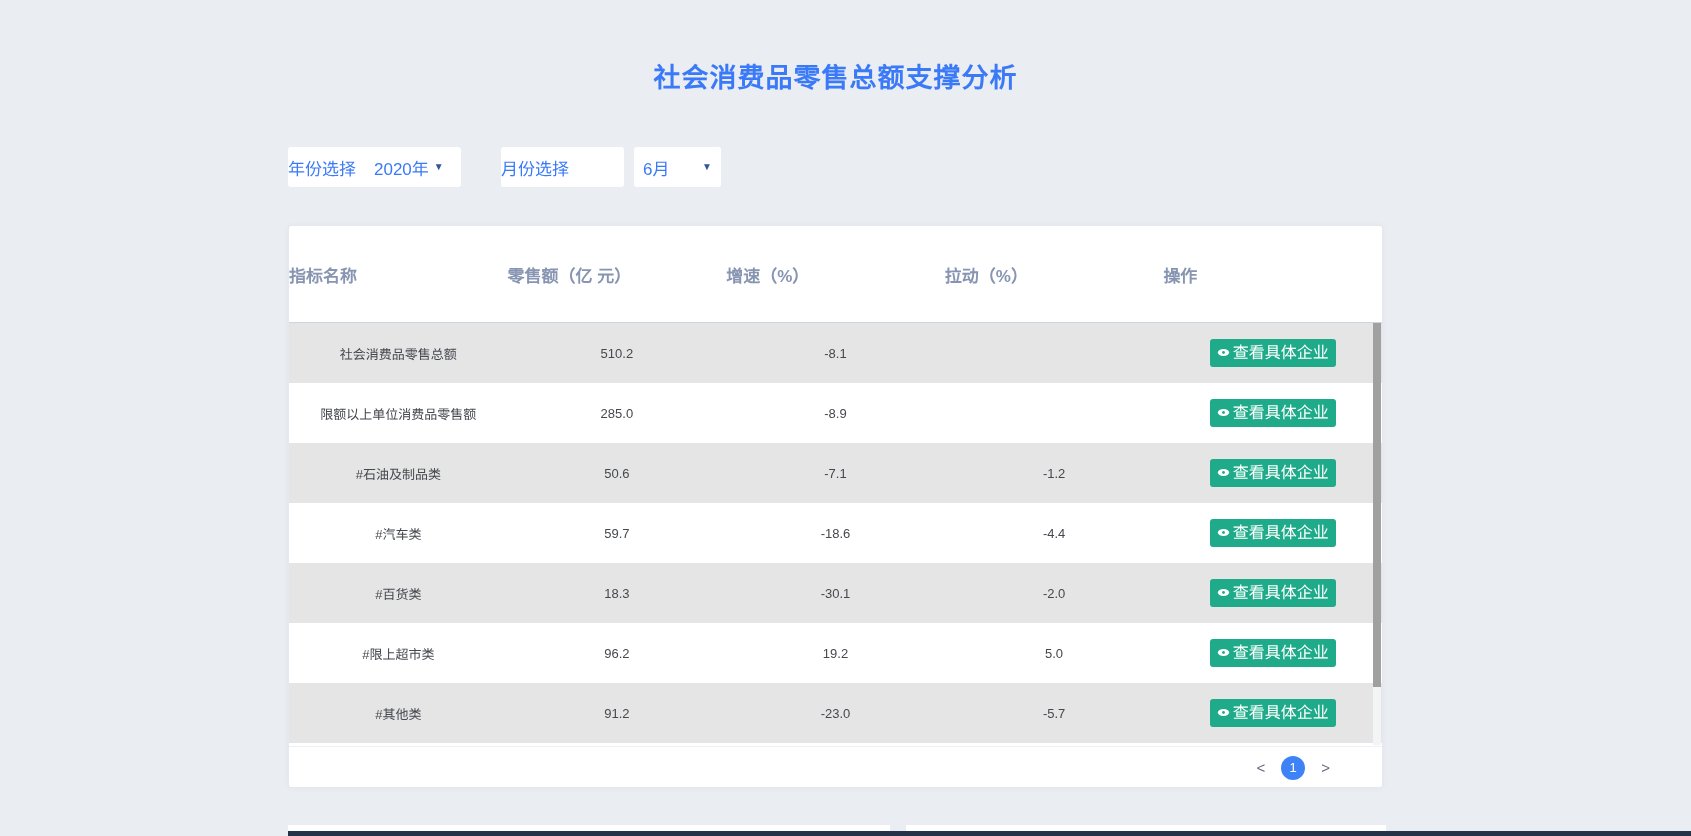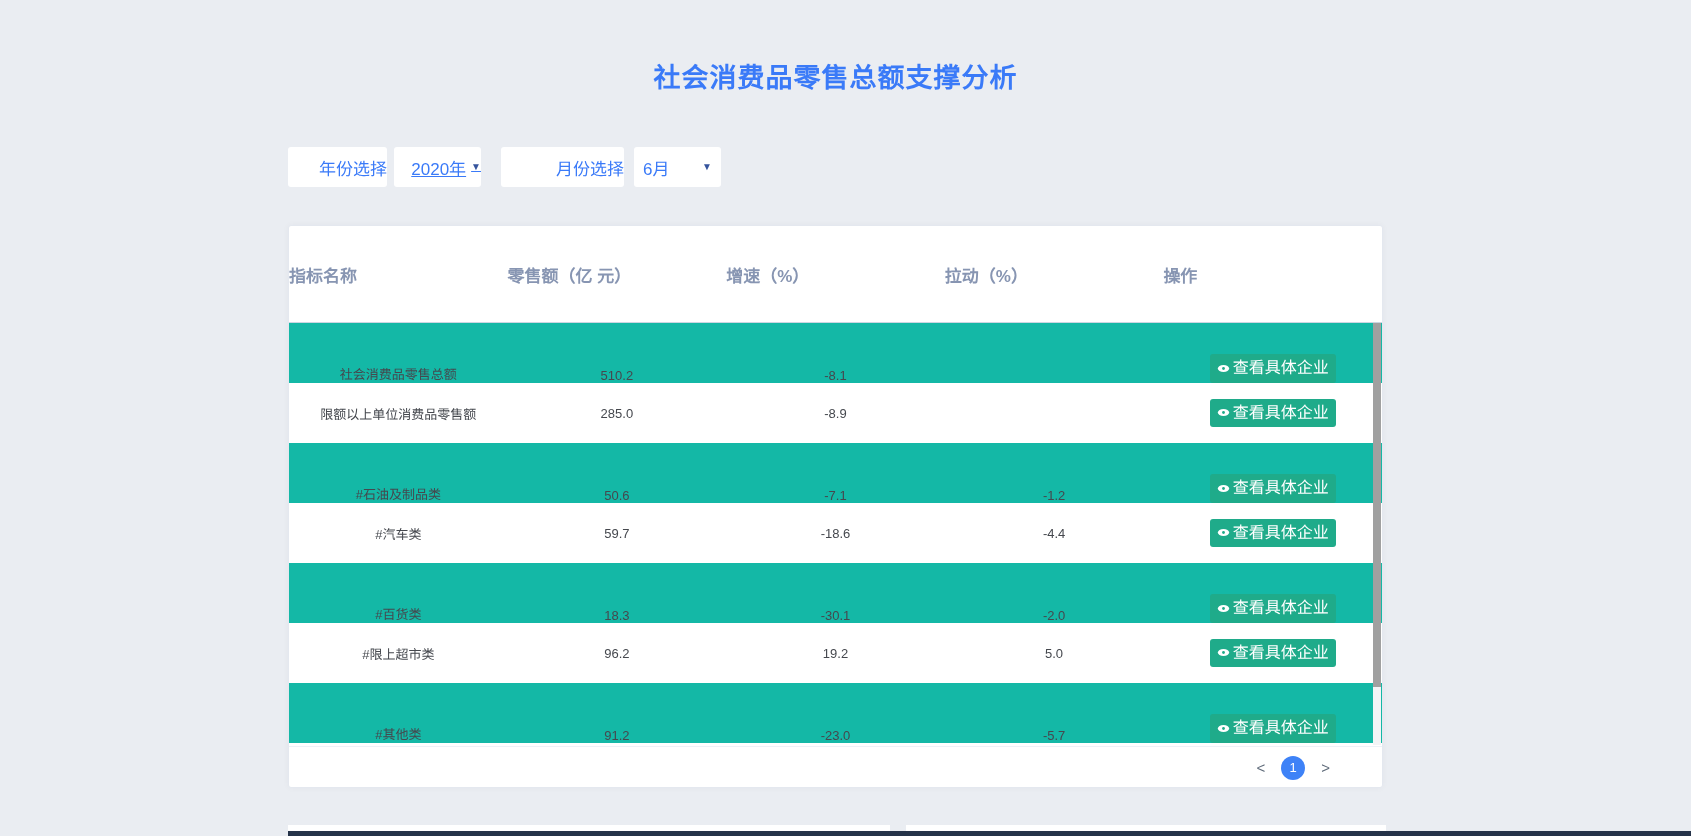--- a/index.html
+++ b/index.html
@@ -3,37 +3,37 @@
 <meta charset="utf-8">
 <style>
   html,body{margin:0;padding:0;background:#eaedf2;}
   .stage{position:relative;width:1691px;height:836px;background:#eaedf2;overflow:hidden;
          font-family:"Liberation Sans","DejaVu Sans",sans-serif;padding-left:33px;}
 
   .page-title{position:absolute;left:288px;top:56px;width:1095px;text-align:center;
               font-size:27px;font-weight:bold;color:#3a7af8;letter-spacing:1px;}
 
   .filter-box{position:absolute;top:147px;height:40px;background:#ffffff;border-radius:3px;
-              color:#3a7af8;font-size:17px;display:flex;align-items:center;justify-content:flex-end;
+              color:#3a7af8;font-size:17px;display:flex;align-items:center;justify-content:flex-start;
               box-sizing:border-box;}
   .fb-year-label{left:288px;width:99px;}
-  .fb-year-select{left:394px;width:87px;cursor:pointer;text-decoration:underline;}
+  .fb-year-select{left:374px;width:87px;cursor:pointer;}
   .fb-month-label{left:501px;width:123px;}
   .fb-month-select{left:586px;width:87px;justify-content:flex-start;padding-left:9px;cursor:pointer;margin-left:48px;}
   .caret{font-size:10px;color:#35549d;margin-left:5px;line-height:1;}
   .fb-month-select .caret{position:absolute;right:9px;top:15px;margin:0;}
 
   .card{position:absolute;left:288px;top:225px;width:1095px;height:563px;background:#ffffff;
         border:1px solid #e4e8ef;border-radius:3px;box-sizing:border-box;overflow:hidden;
         box-shadow:0 0 6px rgba(20,40,80,0.04);}
   .thead{display:flex;height:96px;align-items:center;border-bottom:1px solid #ccd6e2;}
   .th{width:20%;font-size:17px;font-weight:bold;color:#8795b2;}
   .tbody{height:423px;overflow:hidden;position:relative;}
   .trow{display:flex;height:60px;align-items:center;}
-  .trow.odd{background:#14b8a6;align-items:flex-end;}
+  .trow.odd{background:#e5e5e5;}
   .cell{width:20%;text-align:center;font-size:13px;color:#45484e;}
   .view-btn{display:inline-flex;align-items:center;gap:3px;background:#1fab8a;color:#ffffff;
             border:none;border-radius:3px;font-size:16px;padding:4px 7px;line-height:1.3;
             font-family:Liberation Sans, sans-serif;cursor:pointer;}
   .view-btn svg{display:block;}
   .tfoot{height:41px;display:flex;align-items:center;justify-content:flex-end;
          padding-right:52px;gap:16px;border-top:1px solid #edf1f7;}
   .pg-arrow{color:#5f6b7a;font-size:15px;cursor:pointer;line-height:1;}
   .pg-num{width:24px;height:24px;border-radius:50%;background:#3e82f7;color:#ffffff;
           font-size:13px;display:flex;align-items:center;justify-content:center;cursor:pointer;}

